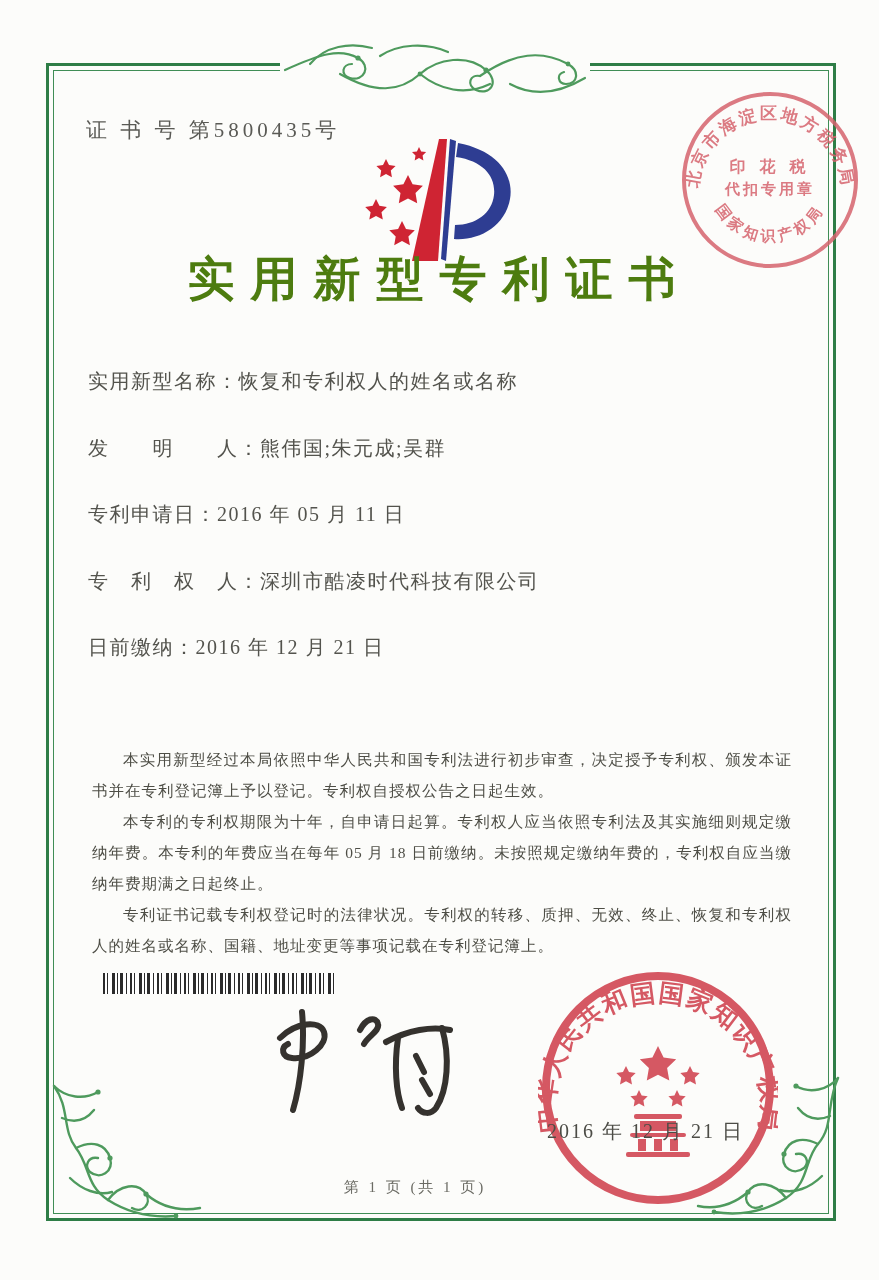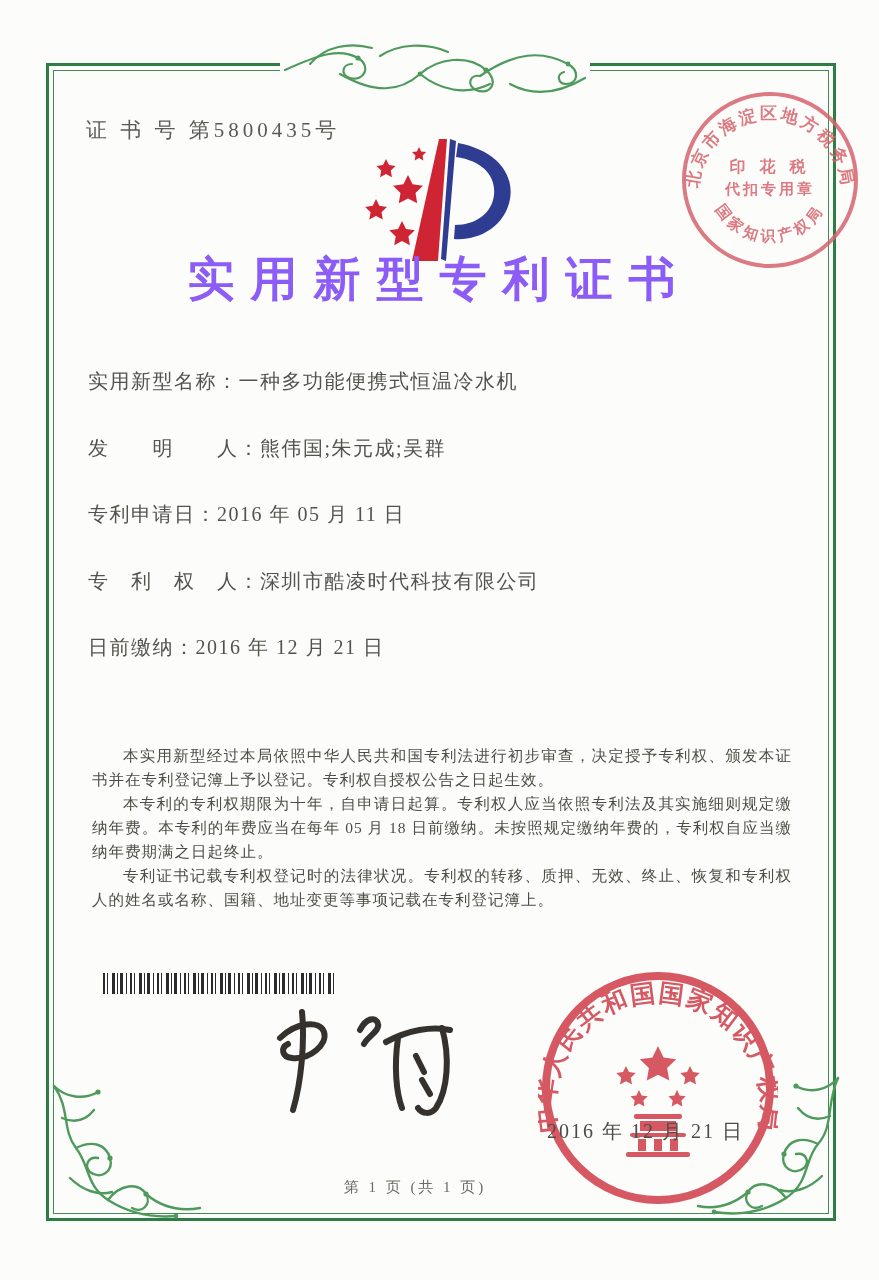--- a/index.html
+++ b/index.html
@@ -19,29 +19,29 @@
     position:absolute;inset:4px;border:1px solid #3f8d55;
   }
   .ornament{position:absolute;pointer-events:none;}
   .cert-number{
     position:absolute;left:86px;top:116px;
     font-size:21px;letter-spacing:4px;color:#5a5a55;
   }
   .logo{position:absolute;left:342px;top:133px;width:190px;height:180px;}
   .title{
     position:absolute;left:0;top:248px;width:879px;text-align:center;
-    font-size:47px;font-weight:bold;letter-spacing:16px;color:#8b5cf6;
+    font-size:47px;font-weight:bold;letter-spacing:16px;color:#4d7c0f;
   }
   .fields{position:absolute;left:88px;top:368px;width:700px;}
   .field-row{height:66.5px;font-size:20px;color:#53534d;letter-spacing:1.5px;white-space:nowrap;}
   .field-label{display:inline;}
   .field-value{display:inline;}
   .body-text{
     position:absolute;left:92px;top:744px;width:700px;
-    font-size:15.5px;line-height:24px;color:#4e4e46;
+    font-size:15.5px;line-height:31px;color:#4e4e46;
     text-align:justify;letter-spacing:1px;
   }
   .body-text p{margin:0;text-indent:2em;}
   .barcode{
     position:absolute;left:103px;top:973px;width:232px;height:21px;
     background:repeating-linear-gradient(90deg,
       #2b2b2b 0 2px,#fff 2px 4px,#2b2b2b 4px 5px,#fff 5px 9px,
       #2b2b2b 9px 12px,#fff 12px 14px,#2b2b2b 14px 15px,#fff 15px 17px,
       #2b2b2b 17px 20px,#fff 20px 23px,#2b2b2b 23px 24px,#fff 24px 27px);
   }
@@ -153,21 +153,21 @@
     </text>
     <text font-size="15" fill="#d6646e" letter-spacing="4" font-weight="bold">
       <textPath href="#taxBottom" startOffset="50%" text-anchor="middle">国家知识产权局</textPath>
     </text>
     <text x="92" y="84" text-anchor="middle" font-size="16" fill="#d6646e" letter-spacing="5" font-weight="bold">印 花 税</text>
     <text x="92" y="106" text-anchor="middle" font-size="15" fill="#d6646e" letter-spacing="3" font-weight="bold">代扣专用章</text>
   </svg>
 
   <div class="fields">
     <div class="field-row">
-      <span class="field-label">实用新型名称：</span><span class="field-value">一种多功能便携式恒温冷水机</span>
+      <span class="field-label">实用新型名称：</span><span class="field-value">恢复和专利权人的姓名或名称</span>
     </div>
     <div class="field-row">
       <span class="field-label">发　　明　　人：</span><span class="field-value">熊伟国;朱元成;吴群</span>
     </div>
     <div class="field-row">
       <span class="field-label">专利申请日：</span><span class="field-value">2016 年 05 月 11 日</span>
     </div>
     <div class="field-row">
       <span class="field-label">专　利　权　人：</span><span class="field-value">深圳市酷凌时代科技有限公司</span>
     </div>

